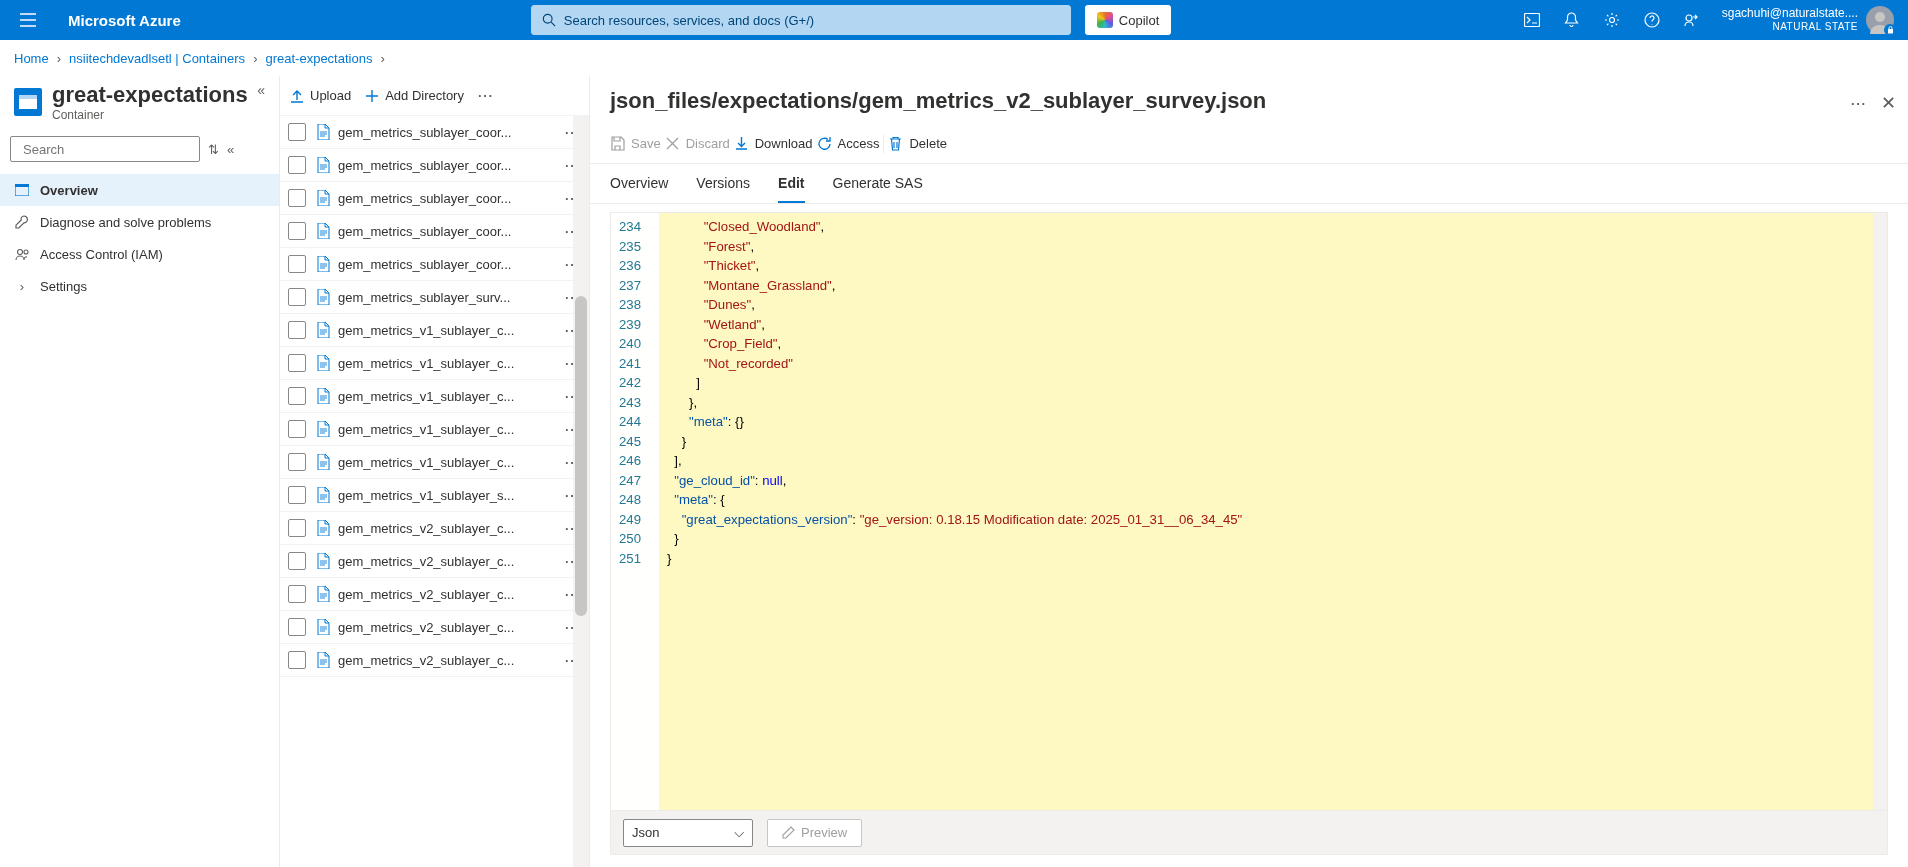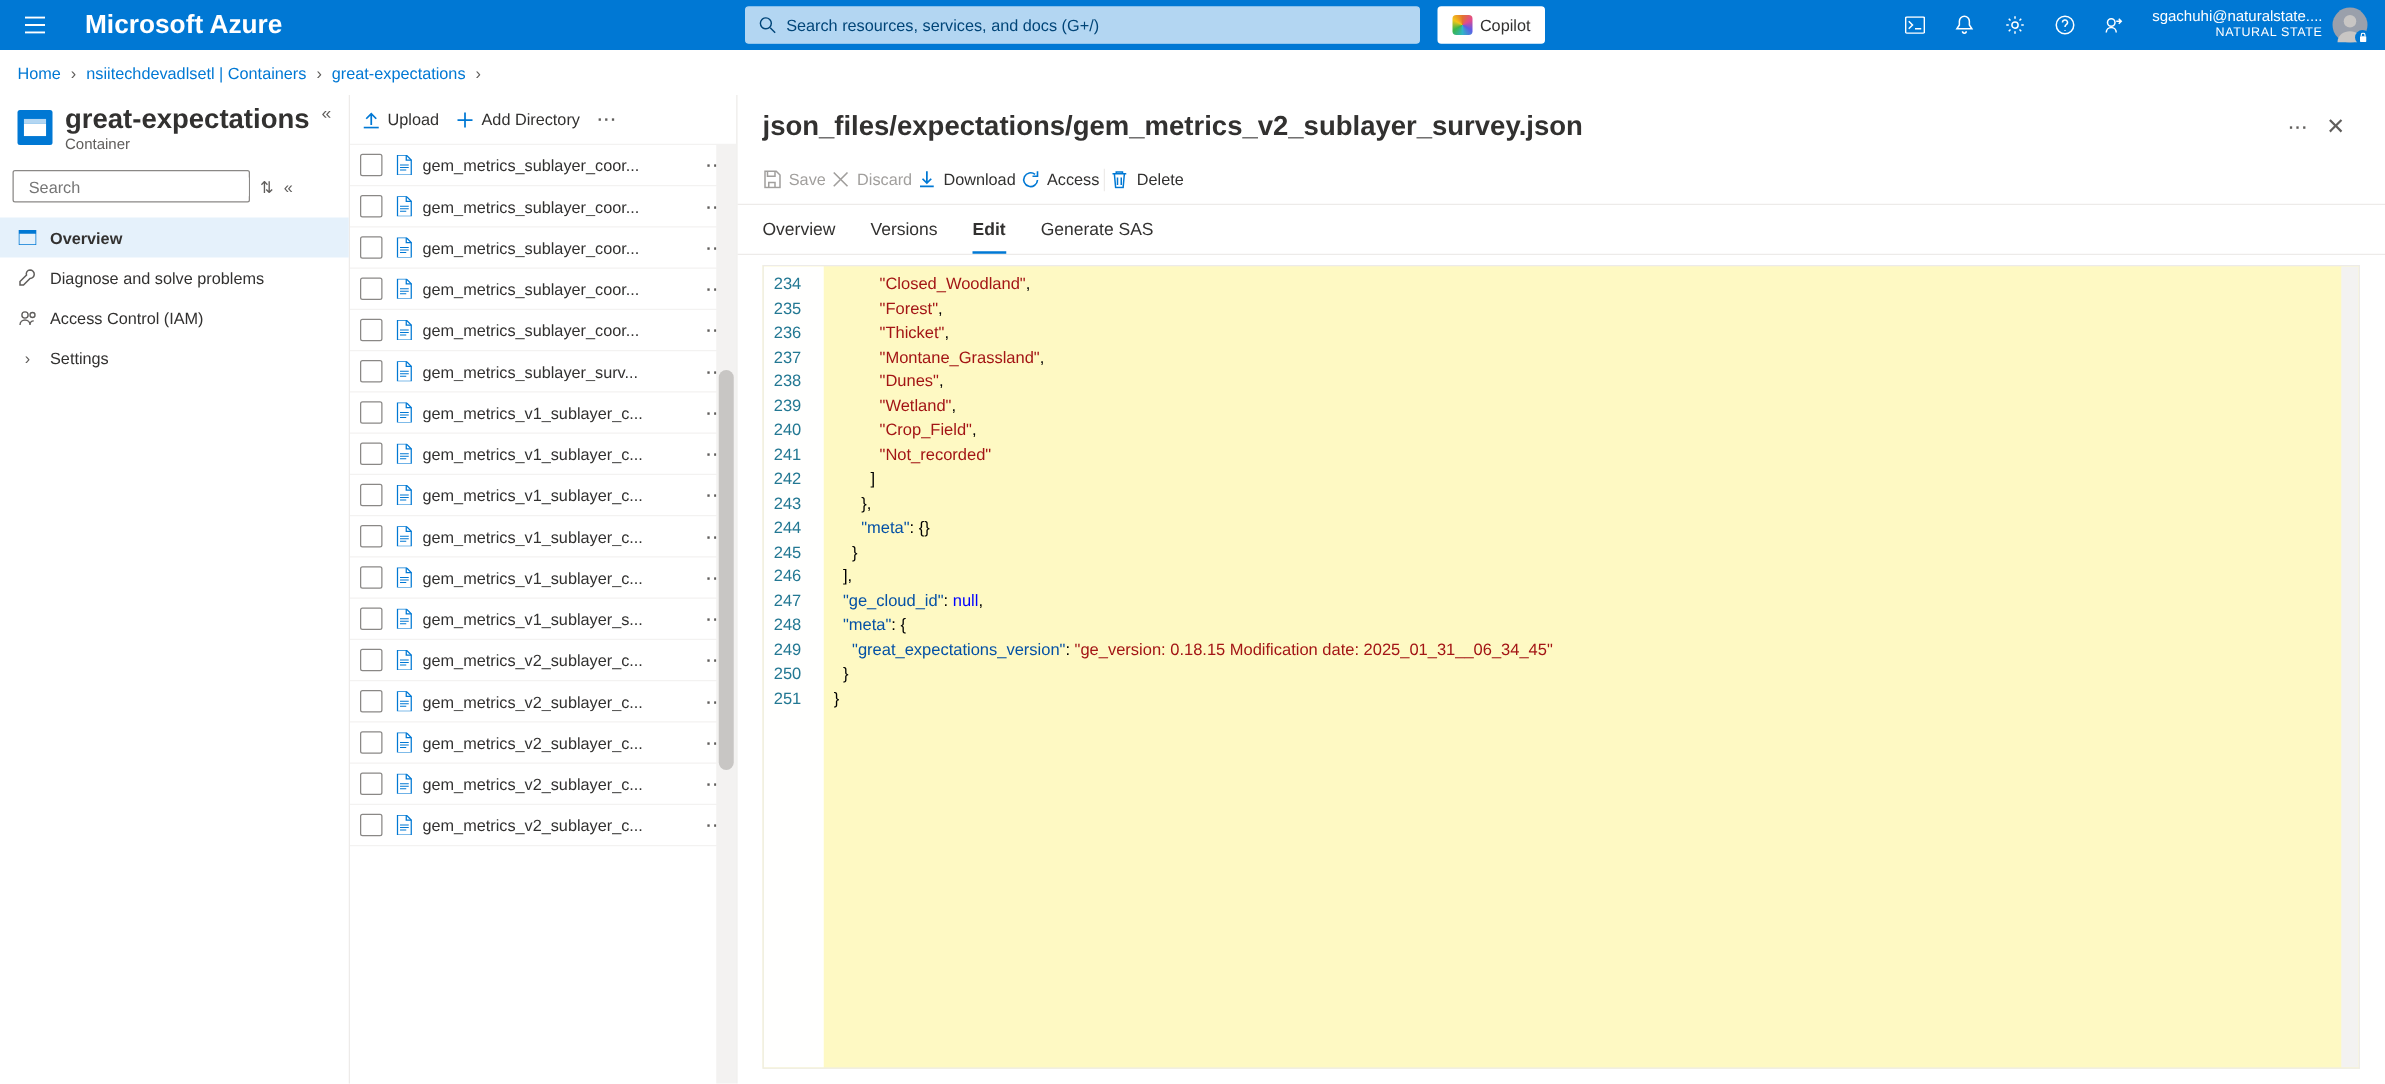--- a/index.html
+++ b/index.html
@@ -1,21 +1,21 @@
 <!DOCTYPE html>
 <html><head>
 <meta charset="utf-8">
 <style>
 * { margin: 0; padding: 0; box-sizing: border-box; font-family: 'Segoe UI', -apple-system, sans-serif; }
 body { width: 1908px; height: 867px; overflow: hidden; background: #fff; font-size: 13px; color: #323130; }
 
 
 .topbar { height: 40px; background: #0078d4; display: flex; align-items: center; padding: 0 8px; color: #fff; }
 .hamburger { width: 40px; height: 40px; display: flex; align-items: center; justify-content: center; cursor: pointer; }
-.brand { font-size: 21px; font-weight: 600; margin-left: 20px; margin-right: 60px; white-space: nowrap; }
+.brand { font-size: 15px; font-weight: 600; margin-left: 20px; margin-right: 40px; white-space: nowrap; }
 .search-wrap { flex: 0 0 540px; margin-left: 310px; }
 .search-box { width: 100%; height: 30px; background: #b3d6f2; border: 1px solid #b3d6f2; border-radius: 3px; display: flex; align-items: center; padding: 0 10px; }
 .search-box input { flex: 1; background: transparent; border: none; outline: none; font-size: 13px; color: #0369a1; }
 .search-box input::placeholder { color: #004578; }
 .copilot-btn { margin-left: 14px; height: 30px; background: #fff; border-radius: 3px; display: flex; align-items: center; padding: 0 12px; font-size: 13px; color: #323130; cursor: pointer; }
 .copilot-logo { width: 16px; height: 16px; margin-right: 6px; background: conic-gradient(#e2732e, #e24a8f, #5e5ce6, #30b6c7, #3ab54a, #f5c518, #e2732e); border-radius: 3px; }
 .topbar-spacer { flex: 1; }
 .topbar-icons { display: flex; align-items: center; }
 .topbar-icon { width: 40px; height: 40px; display: flex; align-items: center; justify-content: center; cursor: pointer; }
 .account { display: flex; align-items: center; padding: 0 6px 0 10px; cursor: pointer; }
@@ -59,21 +59,21 @@
 .file-row { height: 33px; display: flex; align-items: center; padding: 0 8px; border-bottom: 1px solid #f3f2f1; cursor: pointer; }
 .checkbox { width: 18px; height: 18px; border: 1px solid #8a8886; border-radius: 2px; margin-right: 10px; flex-shrink: 0; }
 .file-icon { width: 14px; height: 16px; margin-right: 8px; flex-shrink: 0; }
 .file-name { flex: 1; white-space: nowrap; overflow: hidden; text-overflow: ellipsis; font-size: 13px; }
 .file-more { color: #605e5c; font-weight: bold; letter-spacing: 1px; margin-left: 6px; cursor: pointer; }
 .middle-scrollbar { position: absolute; right: 0; top: 40px; width: 16px; bottom: 0; background: #f3f2f1; }
 .scrollbar-thumb { position: absolute; left: 2px; right: 2px; top: 180px; height: 320px; background: #c8c6c4; border-radius: 6px; }
 
 
 .right { flex: 1; display: flex; flex-direction: column; padding: 0; position: relative; }
-.blob-header { padding: 12px 32px 0 20px; display: flex; align-items: center; }
+.blob-header { padding: 12px 12px 0 20px; display: flex; align-items: flex-end; }
 .blob-title { font-size: 22px; font-weight: 600; }
 .blob-sub { font-size: 12px; color: #605e5c; margin-top: 2px; }
 .blob-header-actions { margin-left: auto; display: flex; align-items: center; gap: 14px; color: #605e5c; }
 .blob-toolbar { height: 40px; display: flex; align-items: center; padding: 0 20px; gap: 4px; margin-top: 10px; border-bottom: 1px solid #edebe9; }
 .blob-tool { display: flex; align-items: center; gap: 6px; font-size: 13px; cursor: pointer; }
 .blob-tool.disabled { color: #a19f9d; cursor: default; }
 .blob-tool svg { width: 15px; height: 15px; }
 .blob-tool:not(.disabled) svg { color: #0078d4; }
 .tool-sep { width: 1px; height: 18px; background: #edebe9; }
 .blob-tabs { height: 40px; display: flex; align-items: flex-end; padding: 0 20px; gap: 28px; border-bottom: 1px solid #edebe9; }
@@ -505,16 +505,28 @@
             <div>246</div>
             <div>247</div>
             <div>248</div>
             <div>249</div>
             <div>250</div>
             <div>251</div>
           </div>
         <div class="code" id="code"><div>          <span class="s">"Closed_Woodland"</span><span class="p">,</span></div><div>          <span class="s">"Forest"</span><span class="p">,</span></div><div>          <span class="s">"Thicket"</span><span class="p">,</span></div><div>          <span class="s">"Montane_Grassland"</span><span class="p">,</span></div><div>          <span class="s">"Dunes"</span><span class="p">,</span></div><div>          <span class="s">"Wetland"</span><span class="p">,</span></div><div>          <span class="s">"Crop_Field"</span><span class="p">,</span></div><div>          <span class="s">"Not_recorded"</span></div><div>        <span class="p">]</span></div><div>      <span class="p">},</span></div><div>      <span class="k">"meta"</span><span class="p">: </span><span class="p">{}</span></div><div>    <span class="p">}</span></div><div>  <span class="p">],</span></div><div>  <span class="k">"ge_cloud_id"</span><span class="p">: </span><span class="nl">null</span><span class="p">,</span></div><div>  <span class="k">"meta"</span><span class="p">: </span><span class="p">{</span></div><div>    <span class="k">"great_expectations_version"</span><span class="p">: </span><span class="s">"ge_version: 0.18.15 Modification date: 2025_01_31__06_34_45"</span></div><div>  <span class="p">}</span></div><div><span class="p">}</span></div></div>
         <div class="editor-scroll"></div>
       </div>
+      <div class="editor-footer">
+        <div class="dropdown">
+          <span>Json</span>
+          <span>⌵</span>
+        </div>
+        <div class="preview-btn">
+          <svg width="13" height="13" viewBox="0 0 13 13">
+              <path d="M9 1l3 3-8 8H1V9z" fill="none" stroke="currentColor" stroke-width="1.1"></path>
+            </svg>
+          <span>Preview</span>
+        </div>
+      </div>
     </div>
   </div>
 
 </div>
 
 </body></html>

